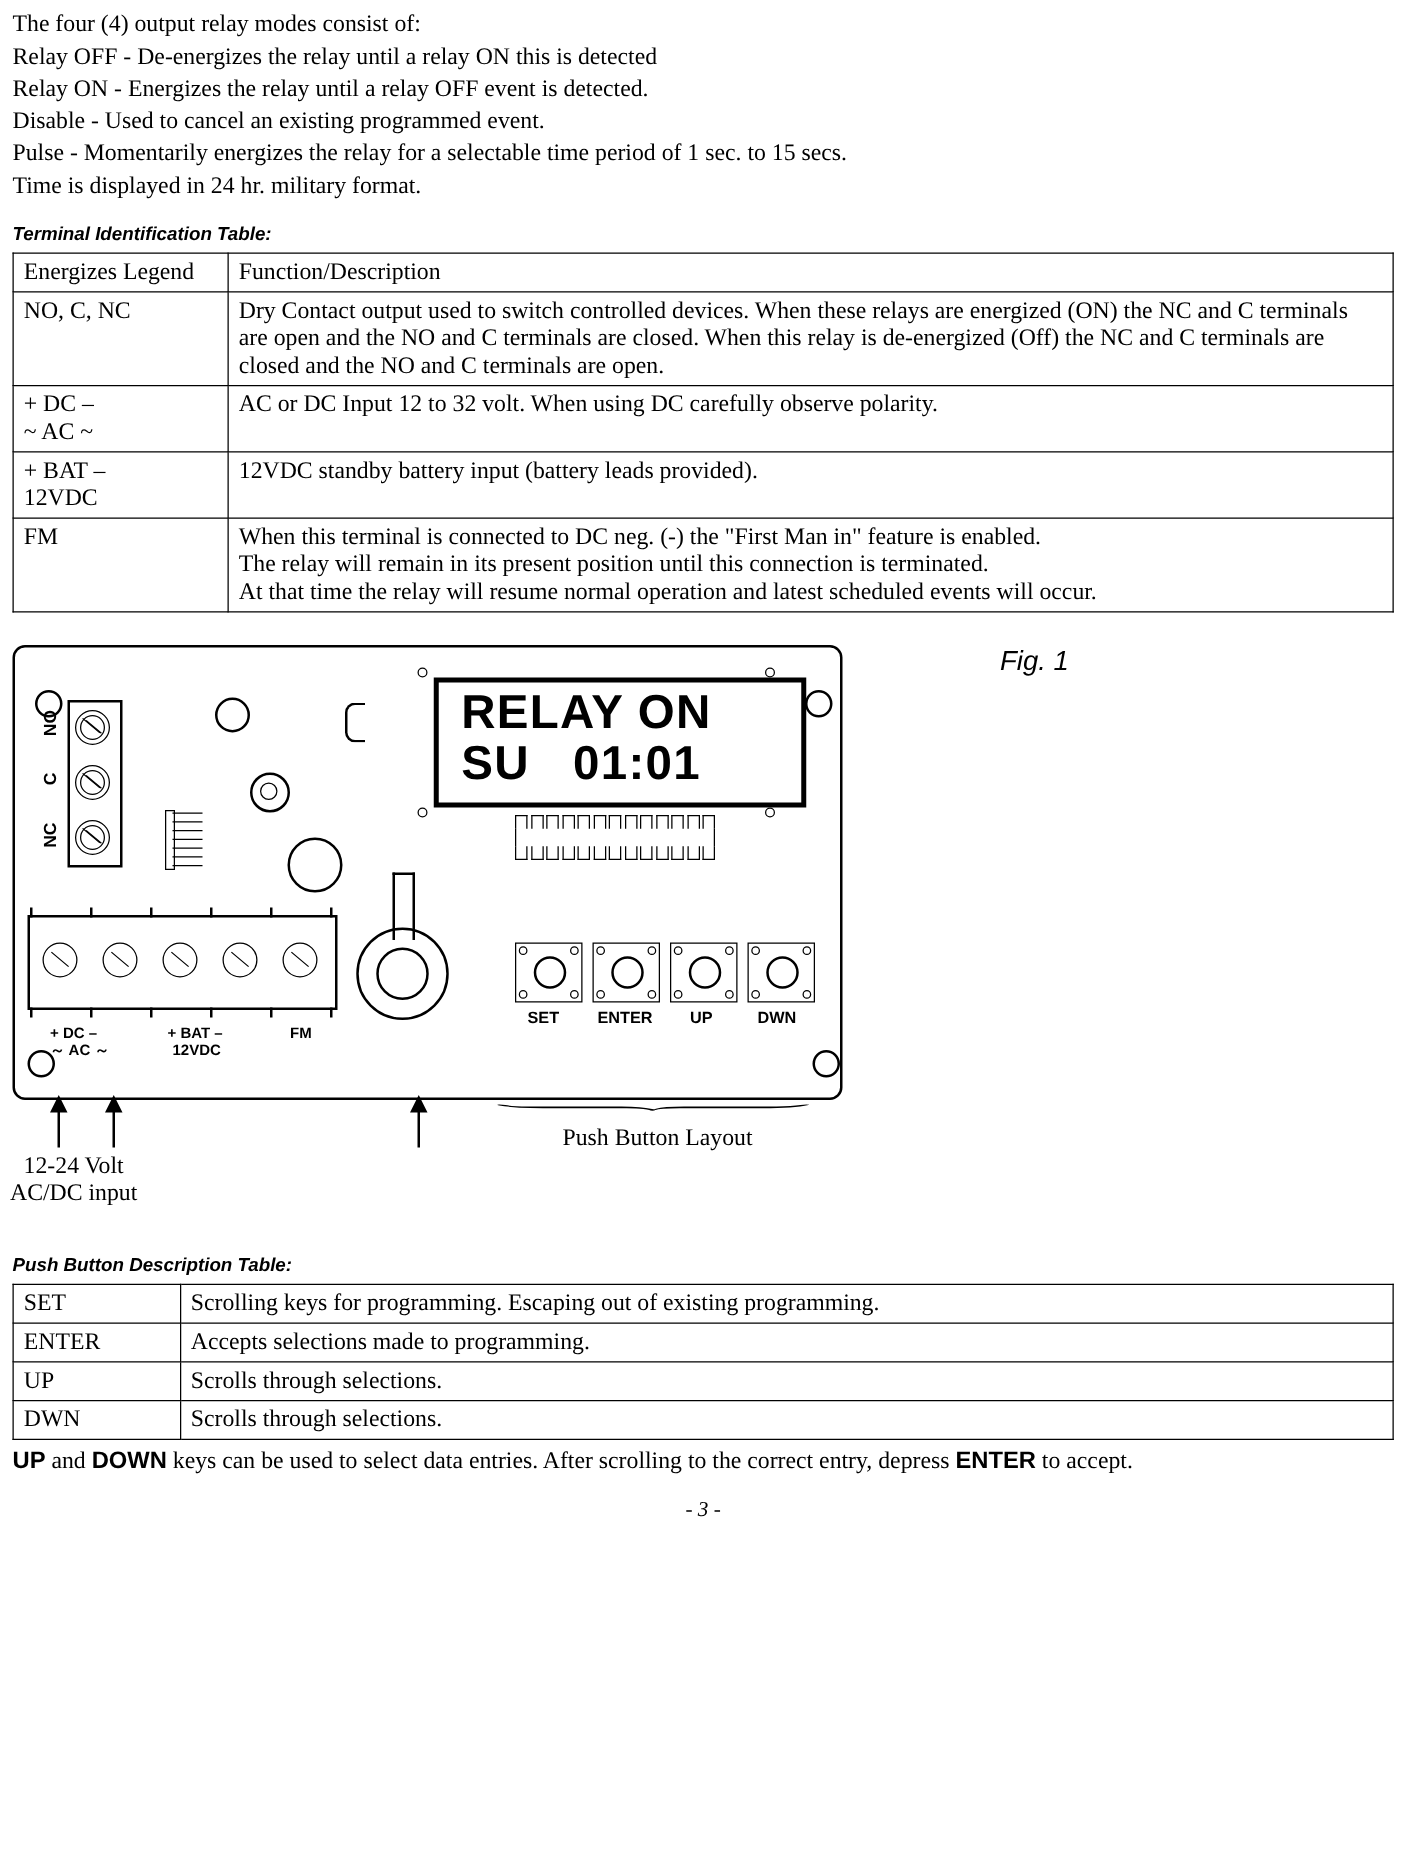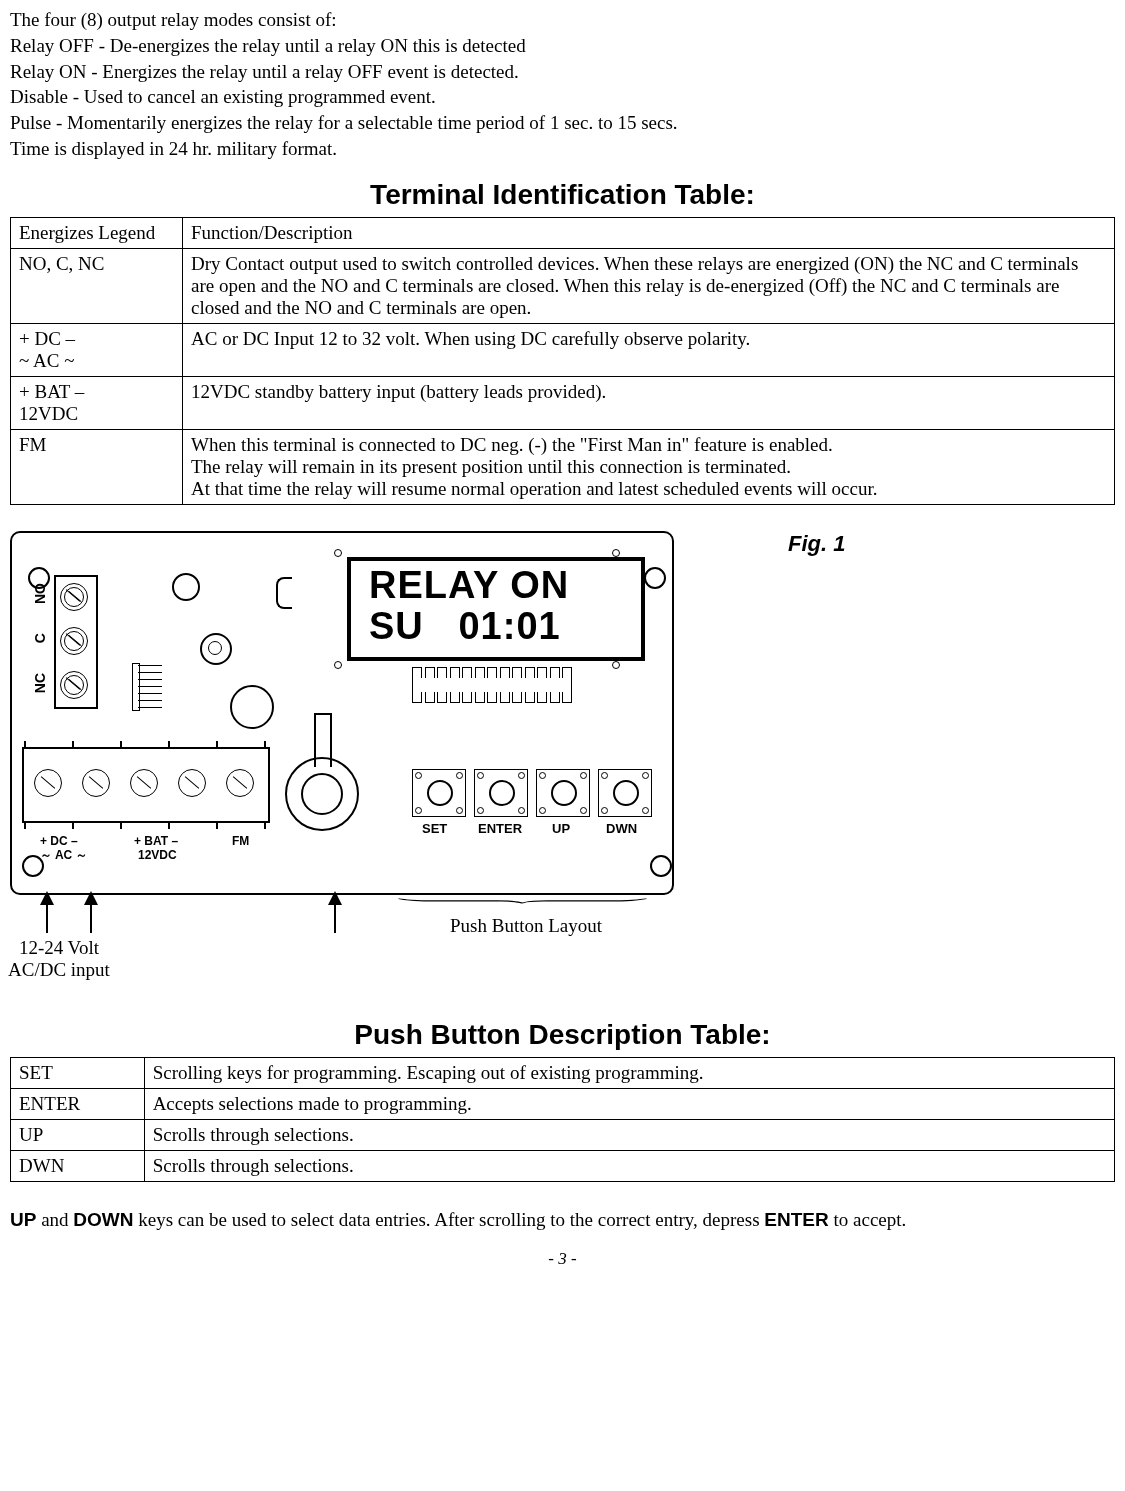--- a/index.html
+++ b/index.html
@@ -8,38 +8,38 @@
     color: #000;
     margin: 0;
     padding: 8px 10px;
     width: 1105px;
     background: #fff;
   }
   p { margin: 0 0 2px 0; line-height: 1.25; }
   .section-title {
     font-family: Arial, Helvetica, sans-serif;
     font-weight: 900;
-    font-size: 28px;
+    font-style: italic;
+    font-size: 15px;
     margin: 18px 0 6px 0;
-    text-align: center;
   }
   table {
     border-collapse: collapse;
     width: 100%;
     font-size: 19px;
   }
   th, td {
     border: 1px solid #000;
     padding: 4px 8px;
     text-align: left;
     vertical-align: top;
     font-weight: normal;
   }
   .footnote {
-    margin-top: 27px;
+    margin-top: 6px;
     font-size: 19px;
   }
   .footnote b {
     font-family: Arial, Helvetica, sans-serif;
     font-weight: 900;
   }
   .pagenum {
     text-align: center;
     font-style: italic;
     margin-top: 18px;
@@ -54,24 +54,24 @@
   }
   .board {
     position: relative;
     width: 660px;
     height: 360px;
     border: 2px solid #000;
     border-radius: 10px;
   }
   .figlabel {
     font-family: Arial, Helvetica, sans-serif;
-    font-weight: 700;
+    font-weight: 400;
     font-style: italic;
     font-size: 22px;
-    margin-left: 18px;
+    margin-left: 30px;
   }
 
   .small-circle {
     position: absolute;
     width: 18px; height: 18px;
     border: 2px solid #000;
     border-radius: 50%;
     background: #fff;
   }
   .tiny-circle {
@@ -265,21 +265,21 @@
     left:188px; top:100px;
     width:28px;height:28px;
     border:2.5px solid #000;
     border-radius:50%;
   }
   .figcontainer{position:relative; width:760px; height:470px;}
 </style>
 </head>
 <body>
 
-<p>The four (8) output relay modes consist of:</p>
+<p>The four (4) output relay modes consist of:</p>
 <p>Relay OFF - De-energizes the relay until a relay ON this is detected</p>
 <p>Relay ON - Energizes the relay until a relay OFF event is detected.</p>
 <p>Disable - Used to cancel an existing programmed event.</p>
 <p>Pulse - Momentarily energizes the relay for a selectable time period of 1 sec. to 15 secs.</p>
 <p>Time is displayed in 24 hr. military format.</p>
 
 <div class="section-title">Terminal Identification Table:</div>
 <table>
   <tbody>
       <tr>

